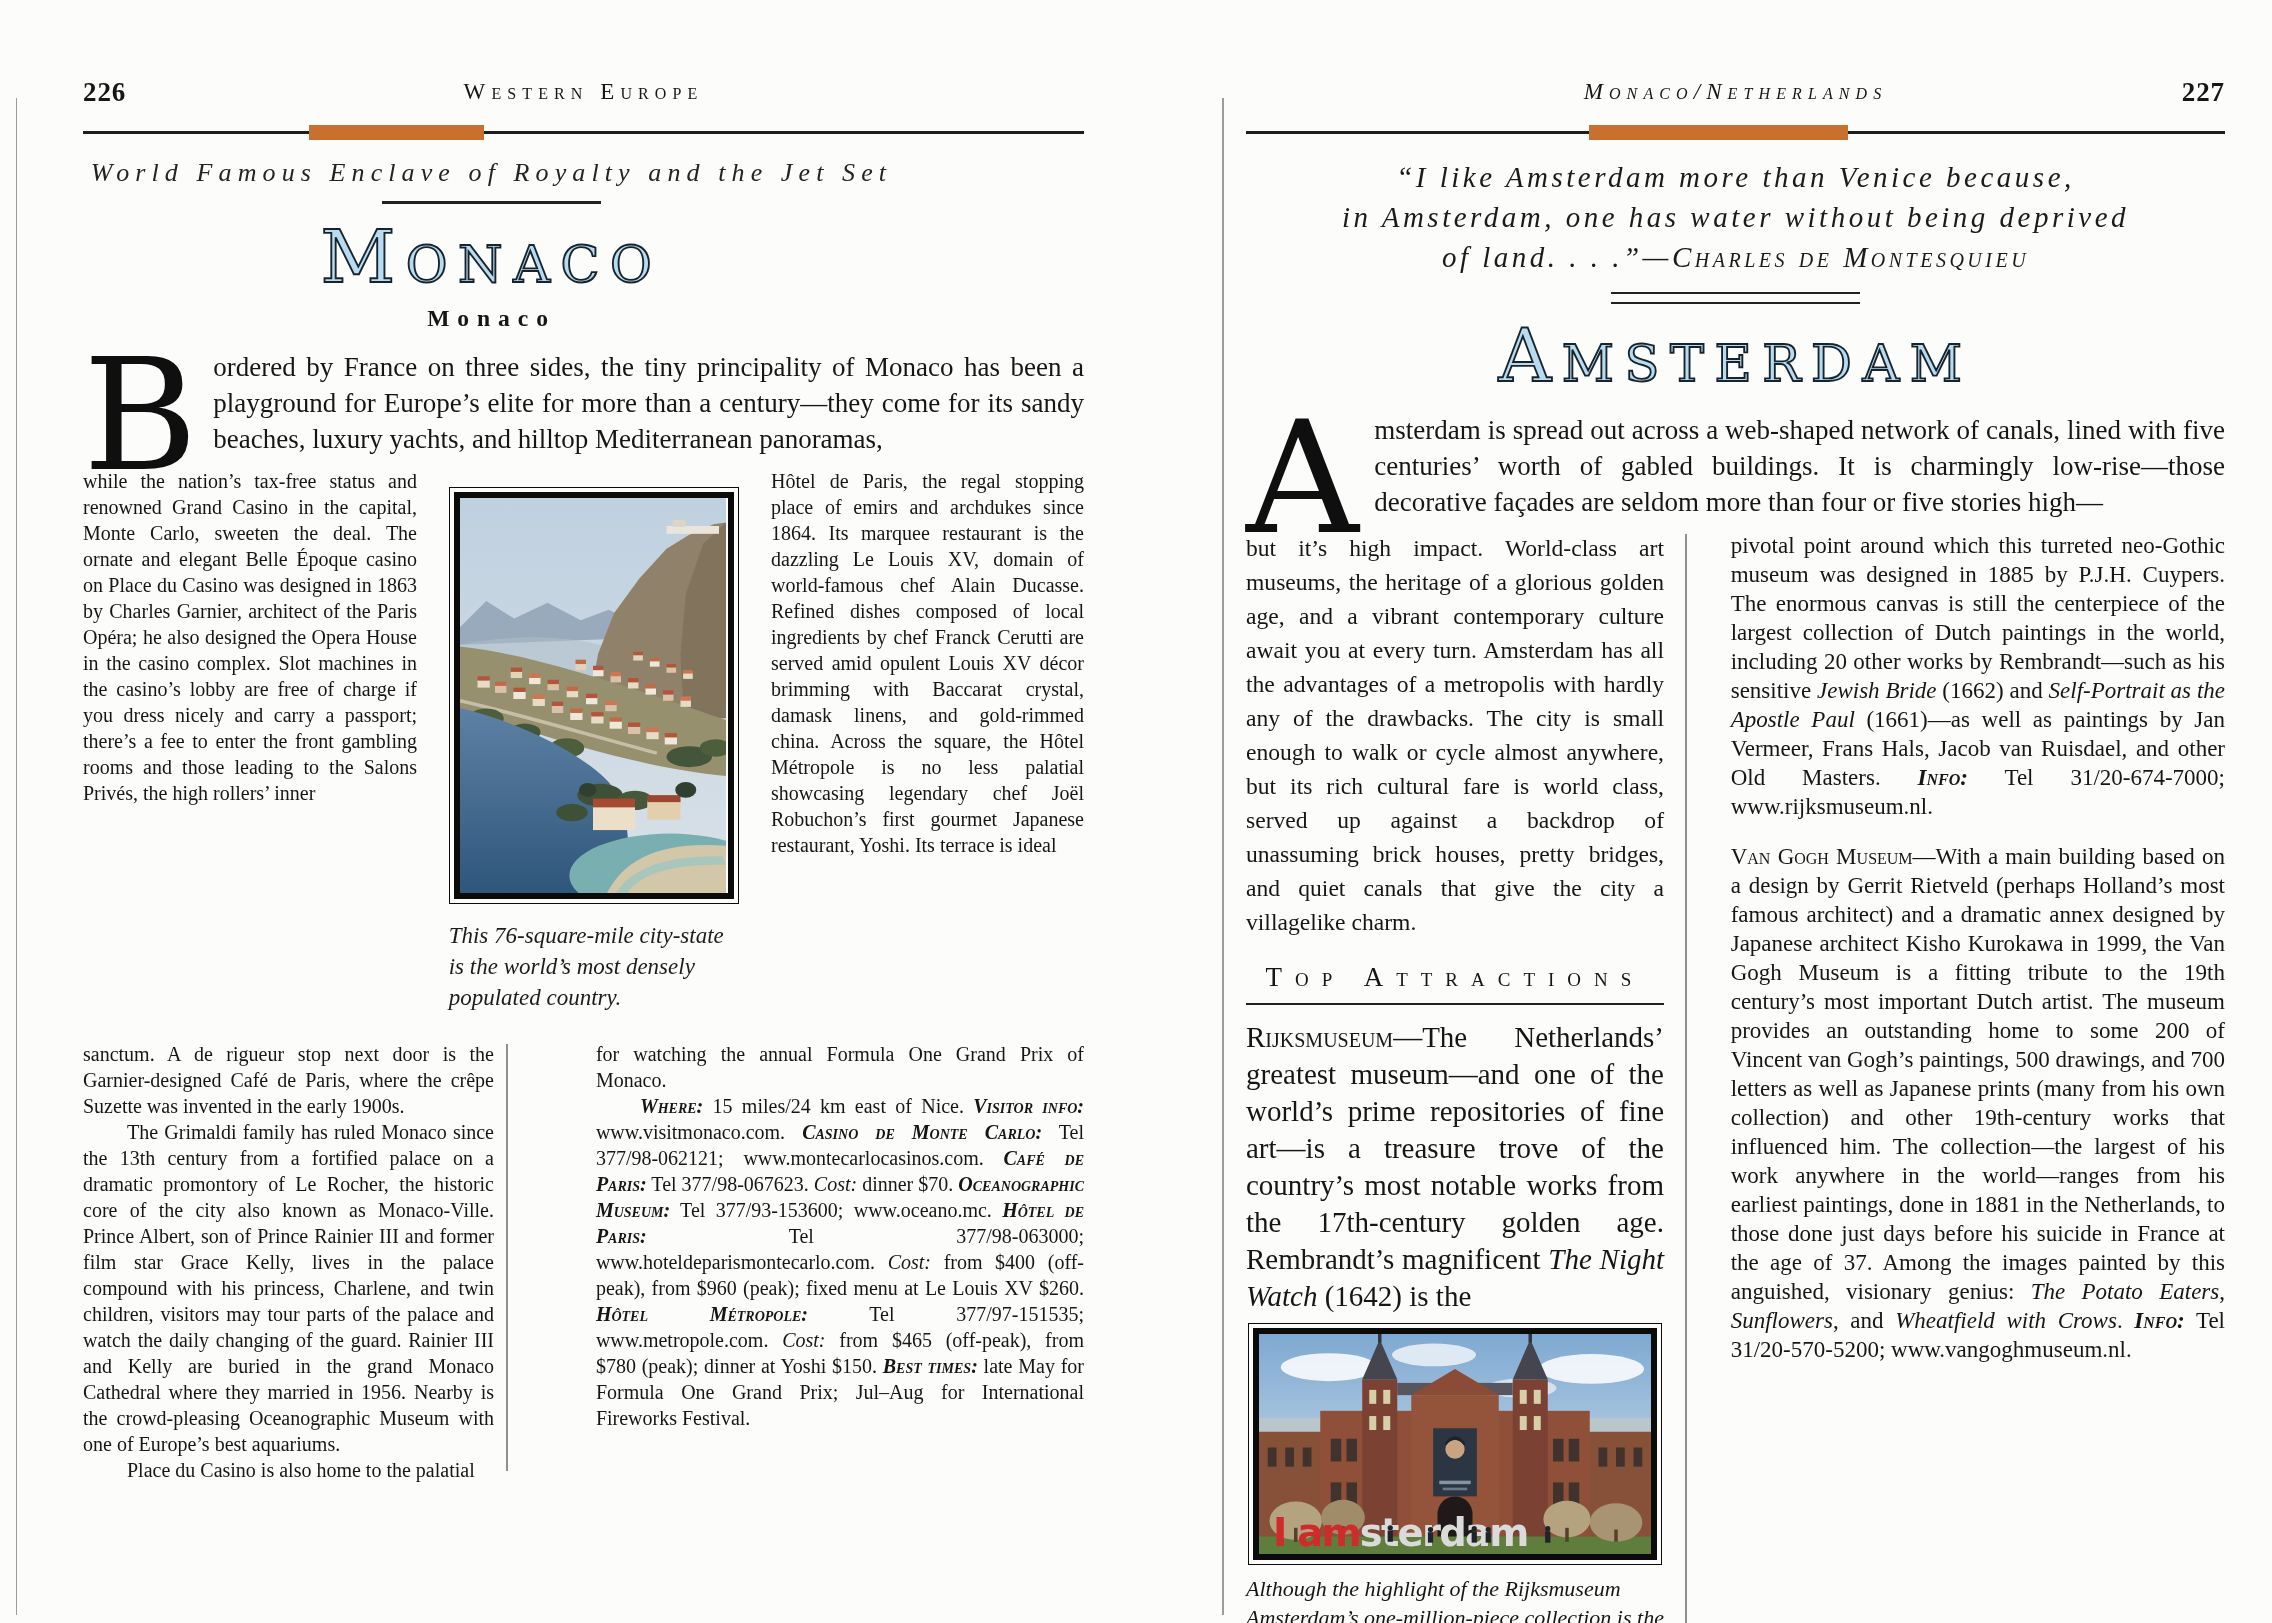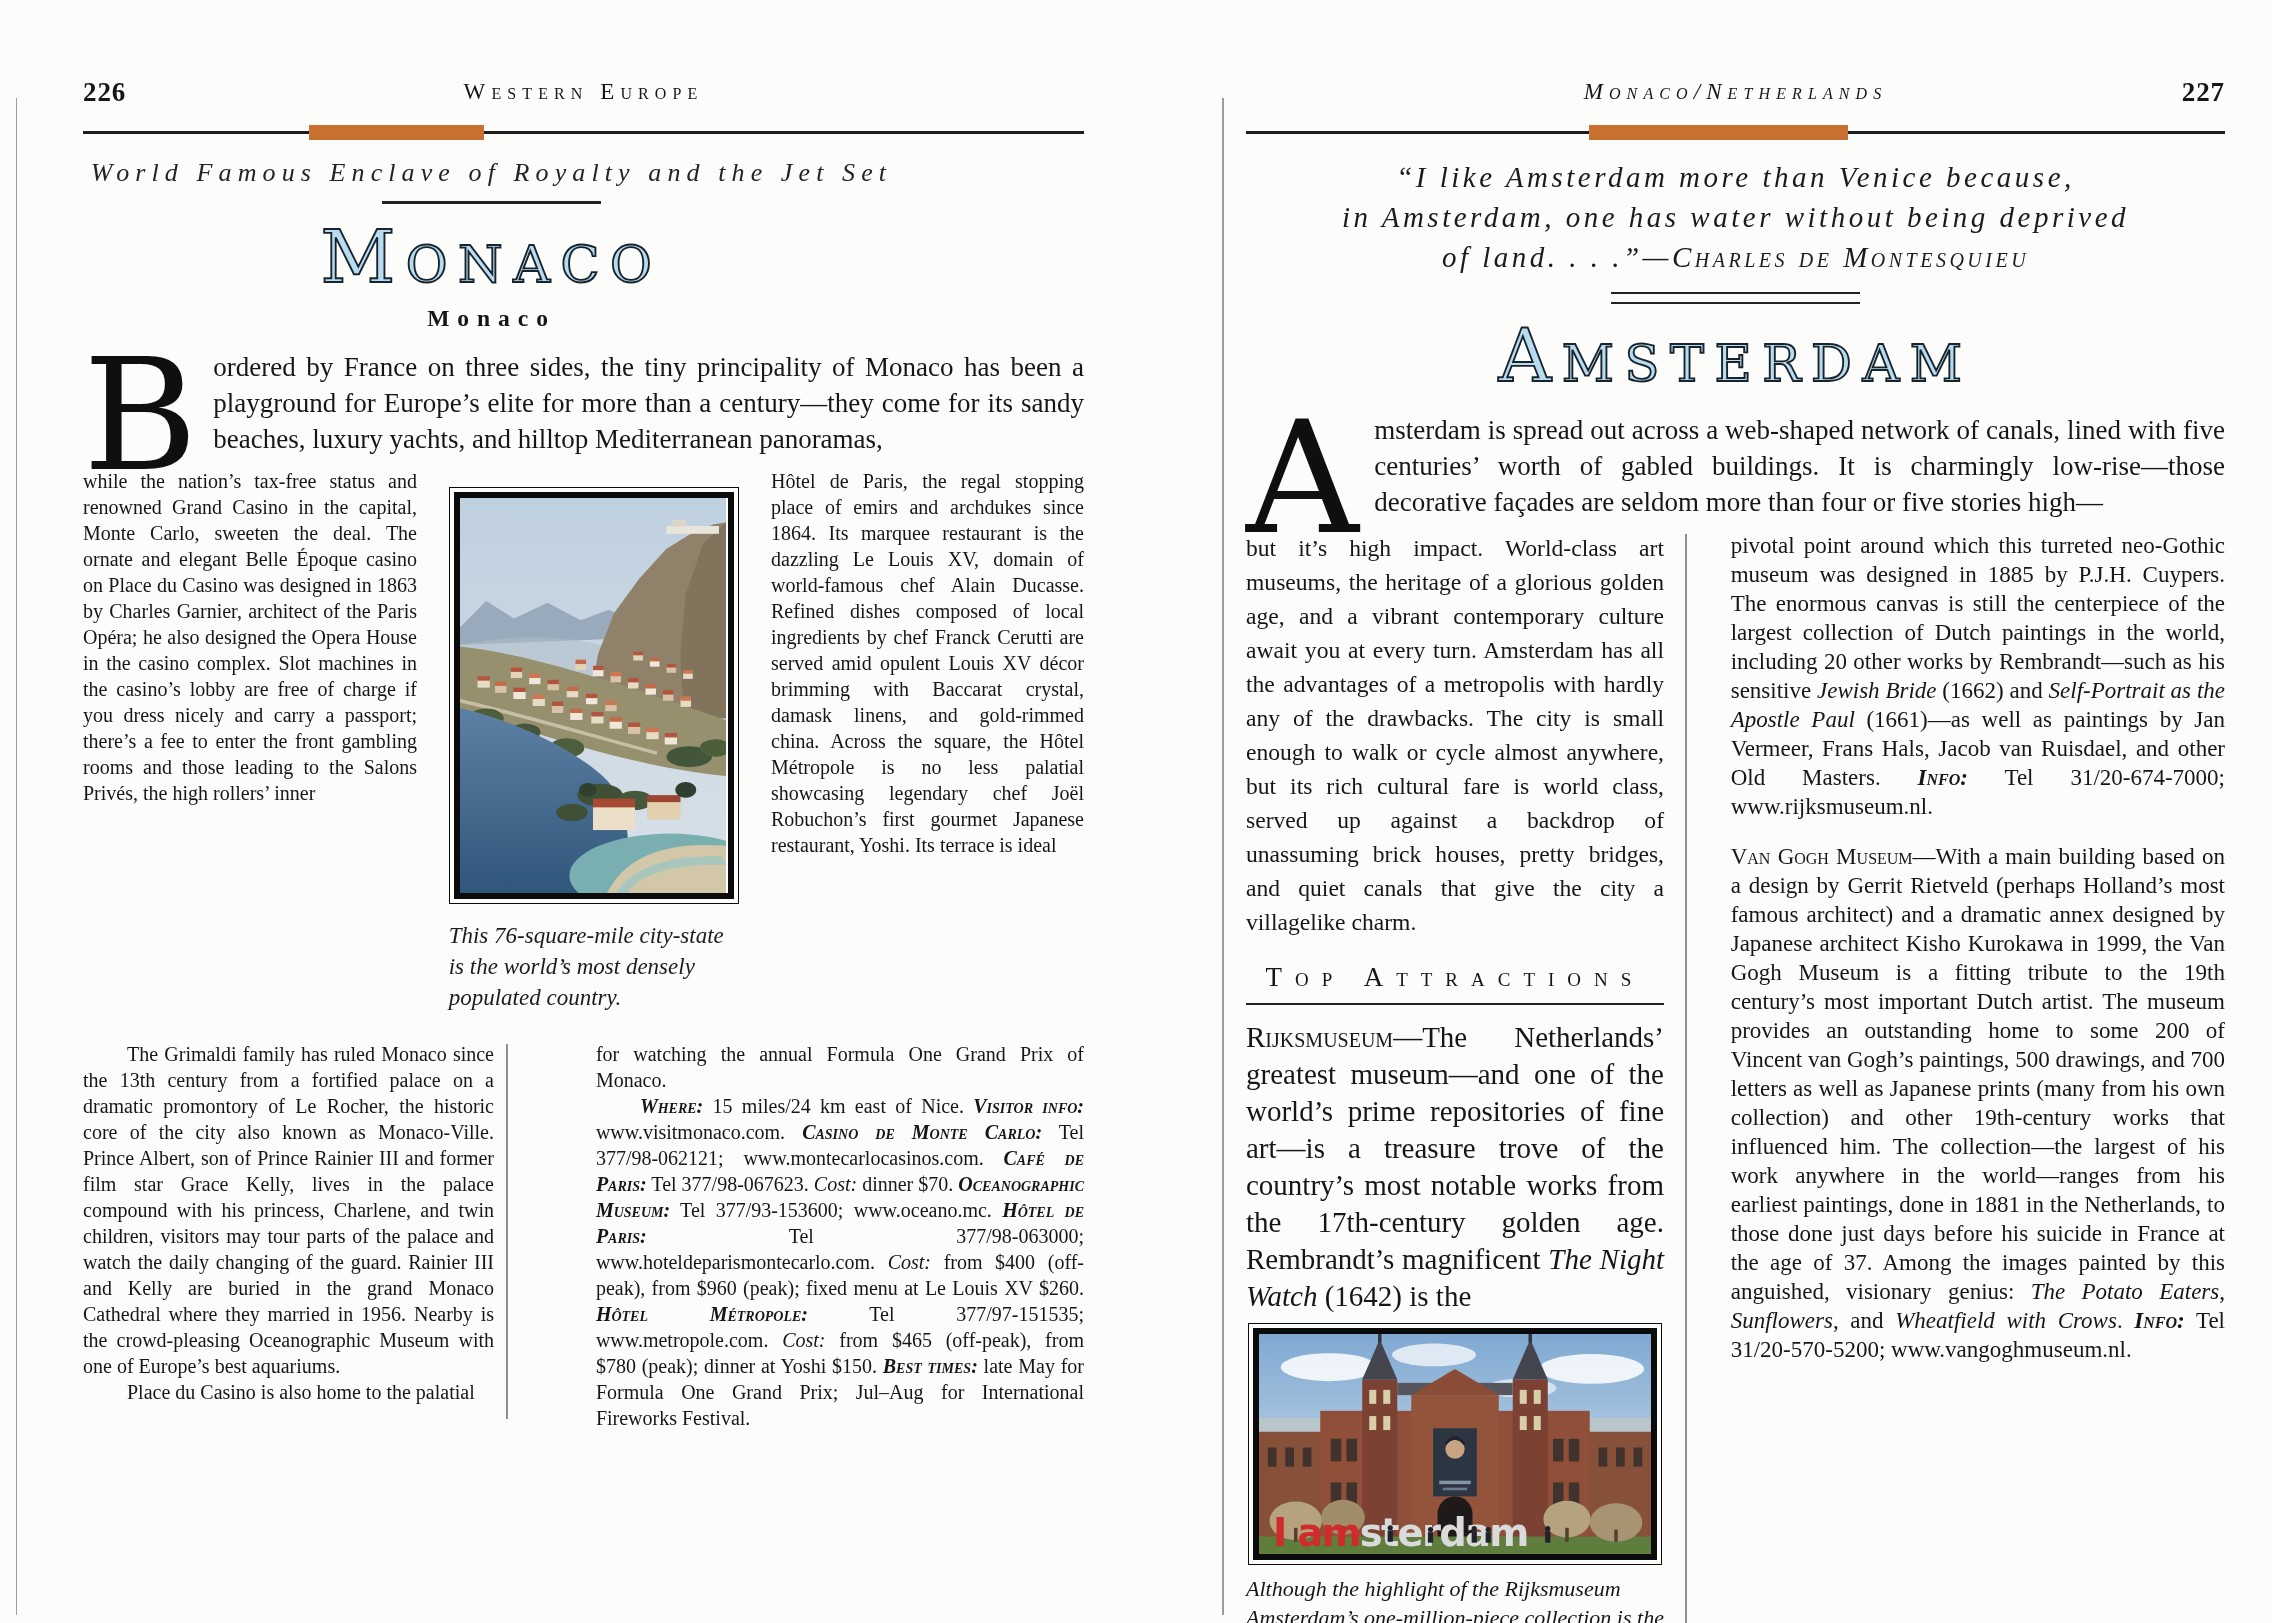--- a/index.html
+++ b/index.html
@@ -211,20 +211,21 @@
         </svg>
       </div>
       <figcaption class="fig-caption">This 76-square-mile city-state is the world’s most densely populated country.</figcaption>
     </figure>
 
     <div class="col-narrow-r p226-body">Hôtel de Paris, the regal stopping place of emirs and archdukes since 1864. Its marquee restaurant is the dazzling Le Louis XV, domain of world-famous chef Alain Ducasse. Refined dishes composed of local ingredients by chef Franck Cerutti are served amid opulent Louis XV décor brimming with Baccarat crystal, damask linens, and gold-rimmed china. Across the square, the Hôtel Métropole is no less palatial showcasing legendary chef Joël Robuchon’s first gourmet Japanese restaurant, Yoshi. Its terrace is ideal</div>
   </div>
 
   <div class="two-col">
     <div class="bcol-l p226-body">
+      <p>sanctum. A de rigueur stop next door is the Garnier-designed Café de Paris, where the crêpe Suzette was invented in the early 1900s.</p>
       <p class="ind">The Grimaldi family has ruled Monaco since the 13th century from a fortified palace on a dramatic promontory of Le Rocher, the historic core of the city also known as Monaco-Ville. Prince Albert, son of Prince Rainier III and former film star Grace Kelly, lives in the palace compound with his princess, Charlene, and twin children, visitors may tour parts of the palace and watch the daily changing of the guard. Rainier III and Kelly are buried in the grand Monaco Cathedral where they married in 1956. Nearby is the crowd-pleasing Oceanographic Museum with one of Europe’s best aquariums.</p>
       <p class="ind">Place du Casino is also home to the palatial</p>
     </div>
     <div class="bcol-div"></div>
     <div class="bcol-r p226-body">
       <p>for watching the annual Formula One Grand Prix of Monaco.</p>
       <p class="ind"><span class="scb">Where:</span><span> 15 miles/24 km east of Nice. </span><span class="scb">Visitor info:</span><span> www.visitmonaco.com. </span><span class="scb">Casino de Monte Carlo:</span><span> Tel 377/98-062121; www.montecarlocasinos.com. </span><span class="scb">Café de Paris:</span><span> Tel 377/98-067623. </span><span class="i">Cost:</span><span> dinner $70. </span><span class="scb">Oceanographic Museum:</span><span> Tel 377/93-153600; www.oceano.mc. </span><span class="scb">Hôtel de Paris:</span><span> Tel 377/98-063000; www.hoteldeparismontecarlo.com. </span><span class="i">Cost:</span><span> from $400 (off-peak), from $960 (peak); fixed menu at Le Louis XV $260. </span><span class="scb">Hôtel Métropole:</span><span> Tel 377/97-151535; www.metropole.com. </span><span class="i">Cost:</span><span> from $465 (off-peak), from $780 (peak); dinner at Yoshi $150. </span><span class="scb">Best times:</span><span> late May for Formula One Grand Prix; Jul–Aug for International Fireworks Festival.</span></p>
     </div>
   </div>
 </div>

